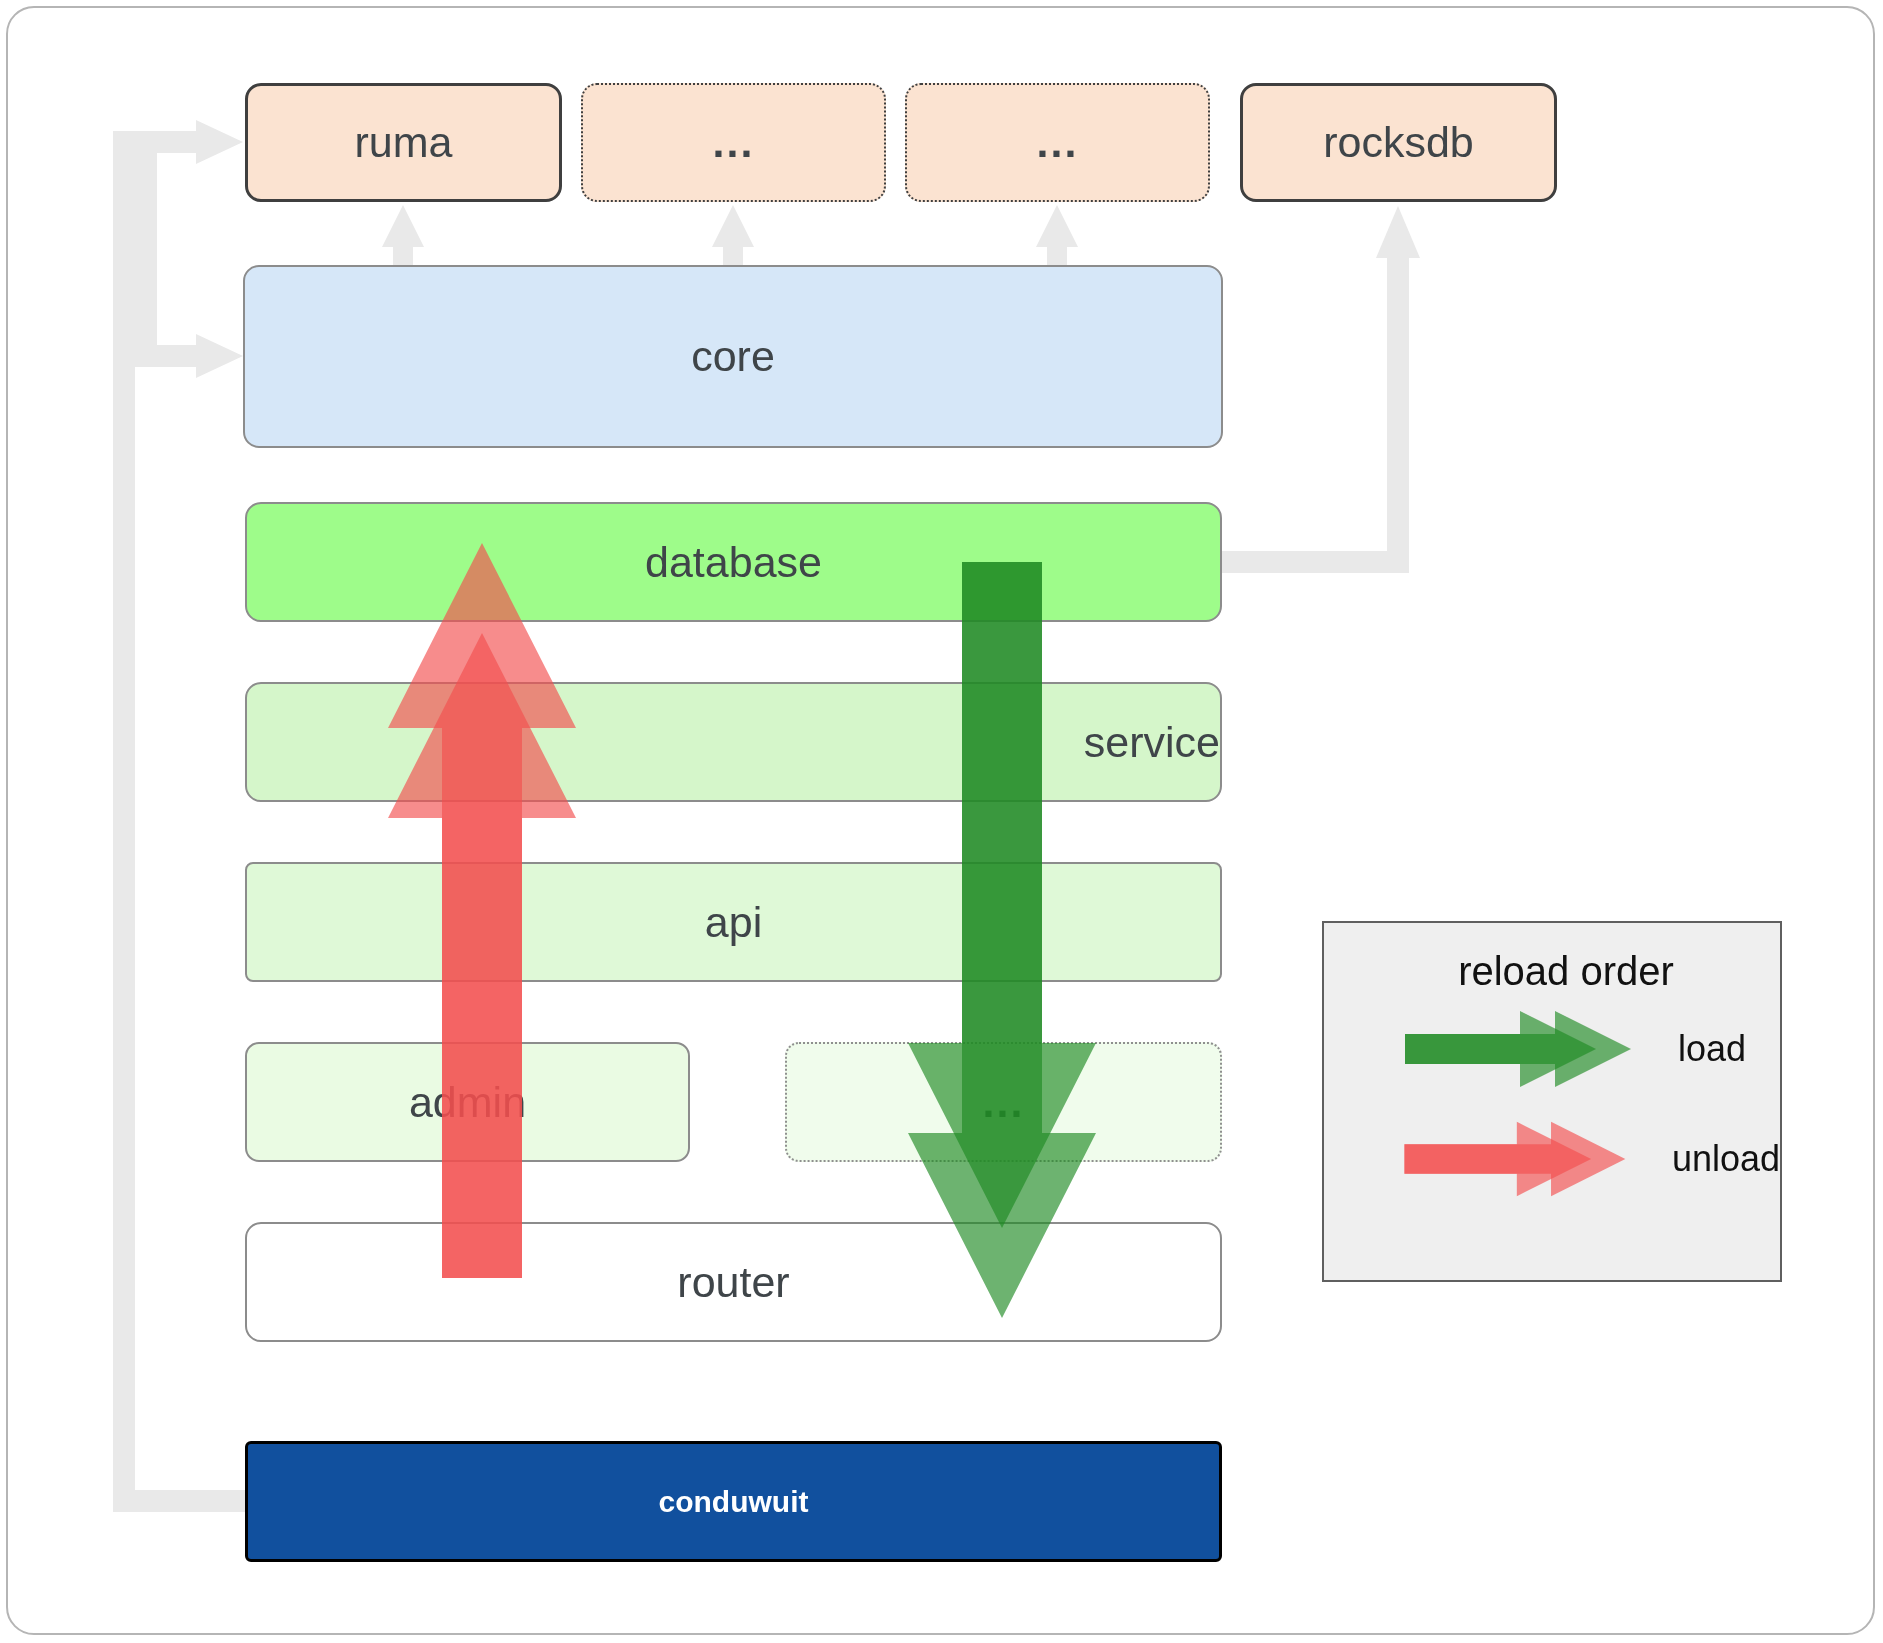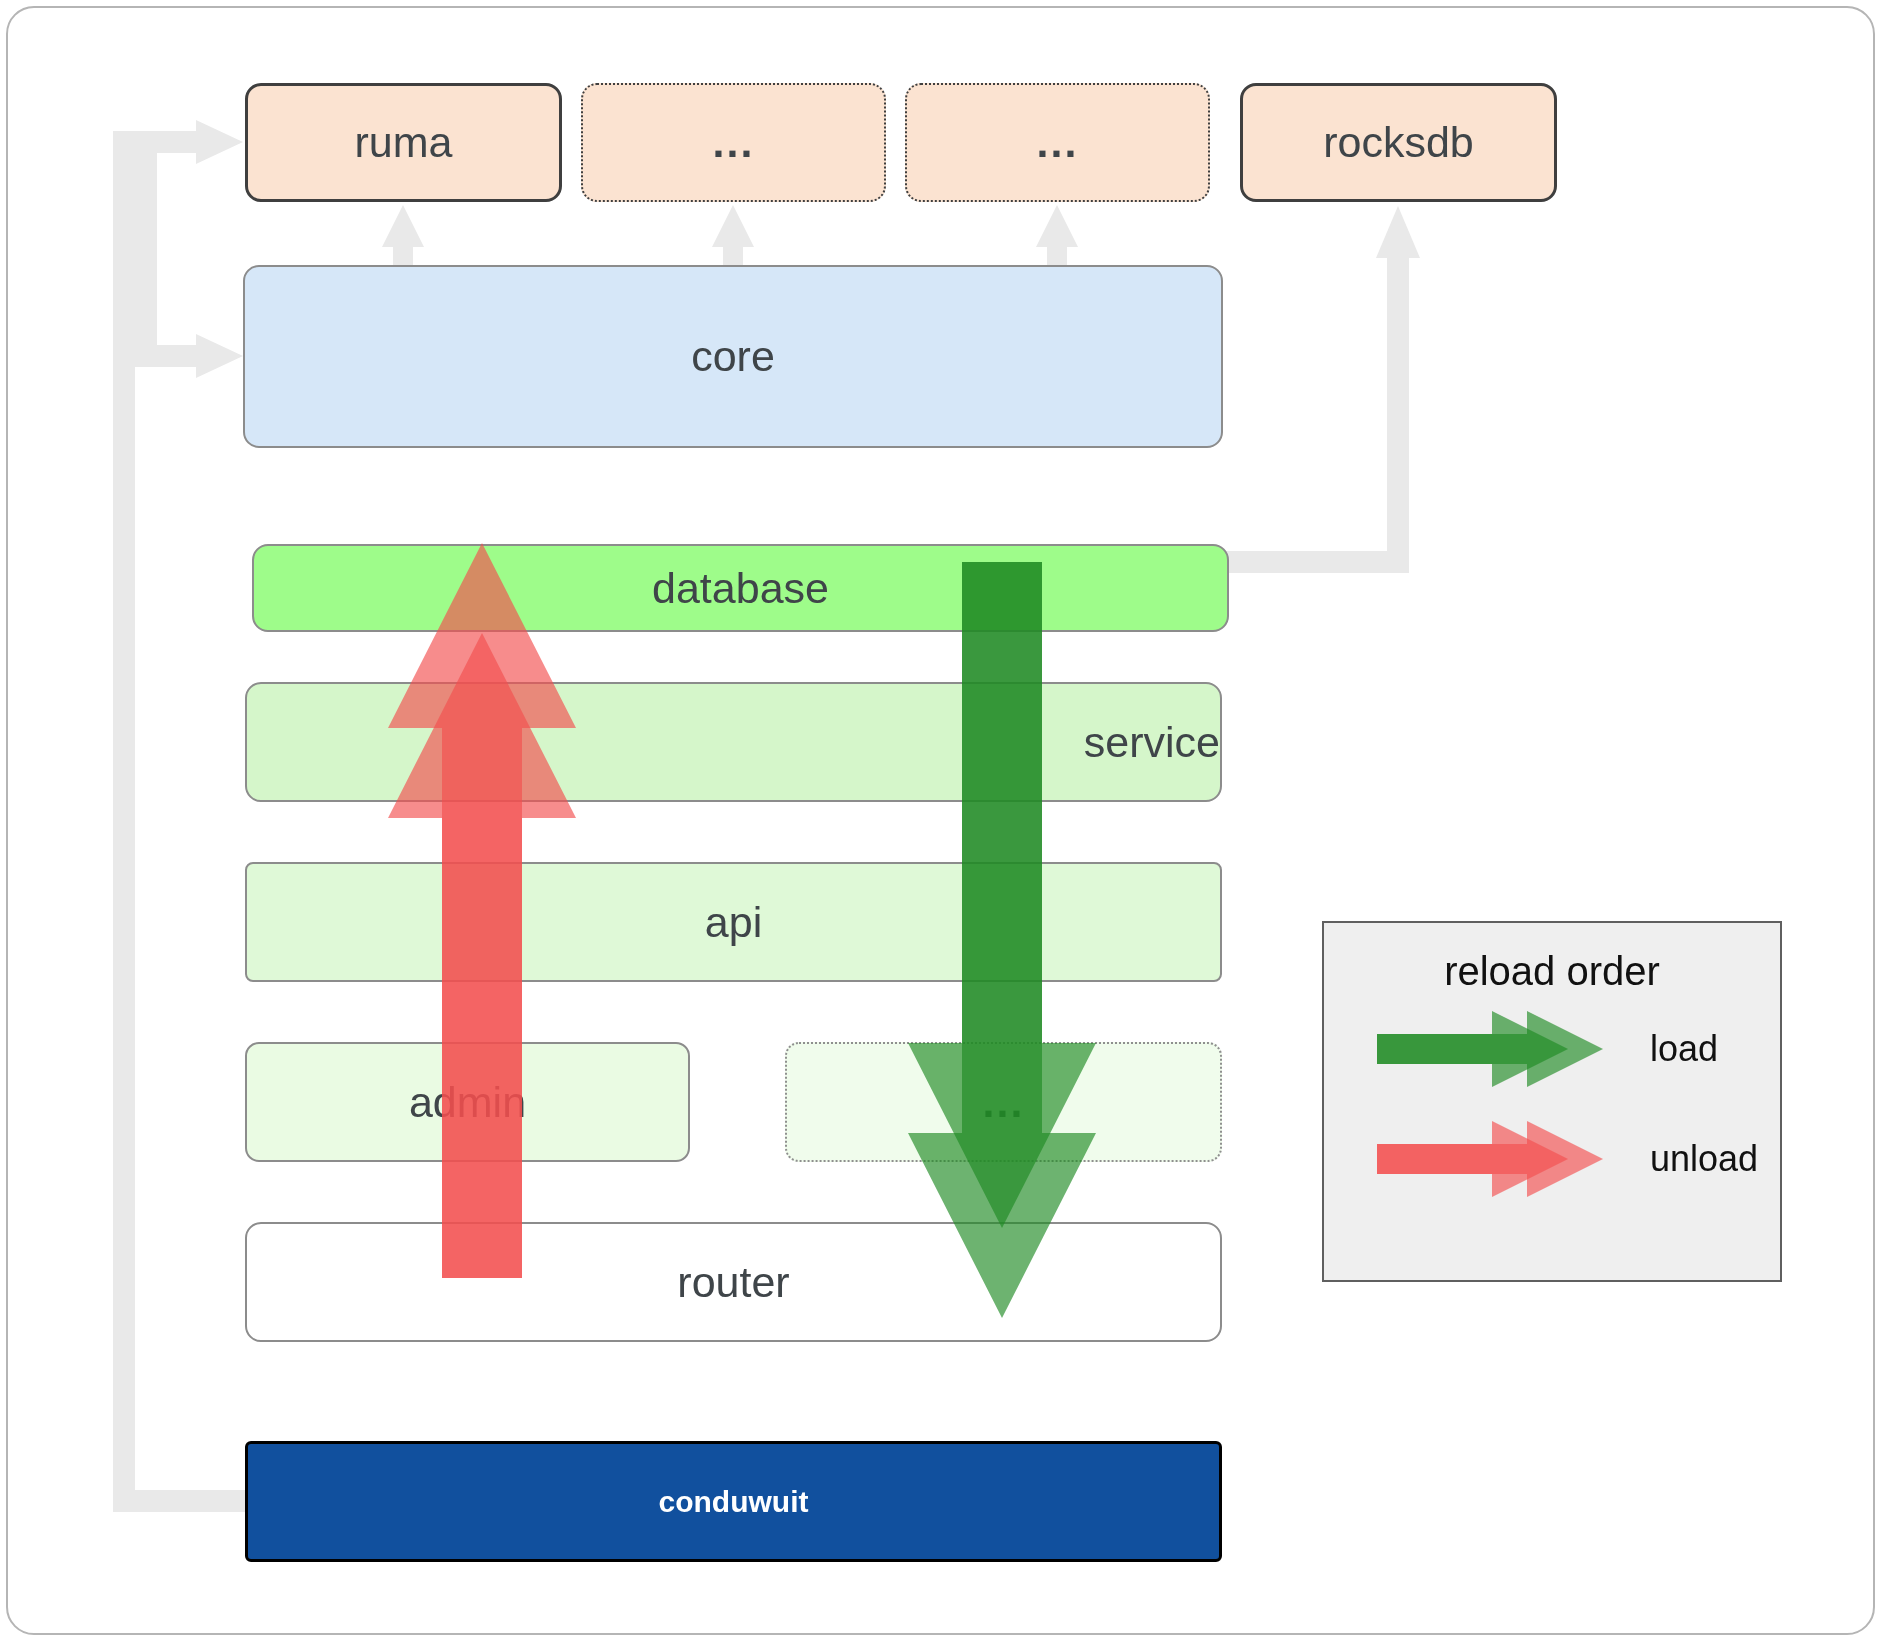--- a/index.html
+++ b/index.html
@@ -45,21 +45,21 @@
   .fill-admin{background:var(--admin-fill);}
   .fill-admin-dots{background:var(--admin-dots-fill);}
   .fill-router{background:var(--router-fill);}
   .dots-label{font-weight:bold;letter-spacing:2px;}
   .conduwuit{
     background:var(--conduwuit-fill);border:3px solid #000000;border-radius:6px;
     color:#ffffff;font-weight:bold;font-size:30px;
   }
   .legend{
     position:absolute;left:1322px;top:921px;width:460px;height:361px;
-    background:var(--legend-bg);border:2px solid #5f5f5f;box-sizing:border-box;
+    background:var(--legend-bg);border:2px solid #5f5f5f;box-sizing:border-box;padding-left:28px;
   }
   .legend-title{
     text-align:center;margin-top:26px;font-size:40px;color:#111111;
   }
   .legend-row{
     display:flex;align-items:center;height:110px;margin-left:28px;
   }
   .legend-row .legend-label{
     font-size:36px;color:#111111;margin-left:28px;
   }
@@ -102,21 +102,21 @@
   <span class="dots-label">...</span>
 </div>
 <div class="box b-solid-dark fill-ruma" style="left:1240px;top:83px;width:317px;height:119px;">
   <span>rocksdb</span>
 </div>
 
 <div class="box b-gray fill-core" style="left:243px;top:265px;width:980px;height:183px;justify-content:center;">
   <span>core</span>
 </div>
 
-<div class="box b-gray fill-database" style="left:252px;top:502px;width:977px;height:88px;margin-top:42px;">
+<div class="box b-gray fill-database" style="left:245px;top:502px;width:977px;height:120px;">
   <span>database</span>
 </div>
 
 <div class="box b-gray fill-service" style="left:245px;top:682px;width:977px;height:120px;">
   <span>service</span>
 </div>
 
 <div class="box b-gray fill-api" style="left:245px;top:862px;width:977px;height:120px;">
   <span>api</span>
 </div>

